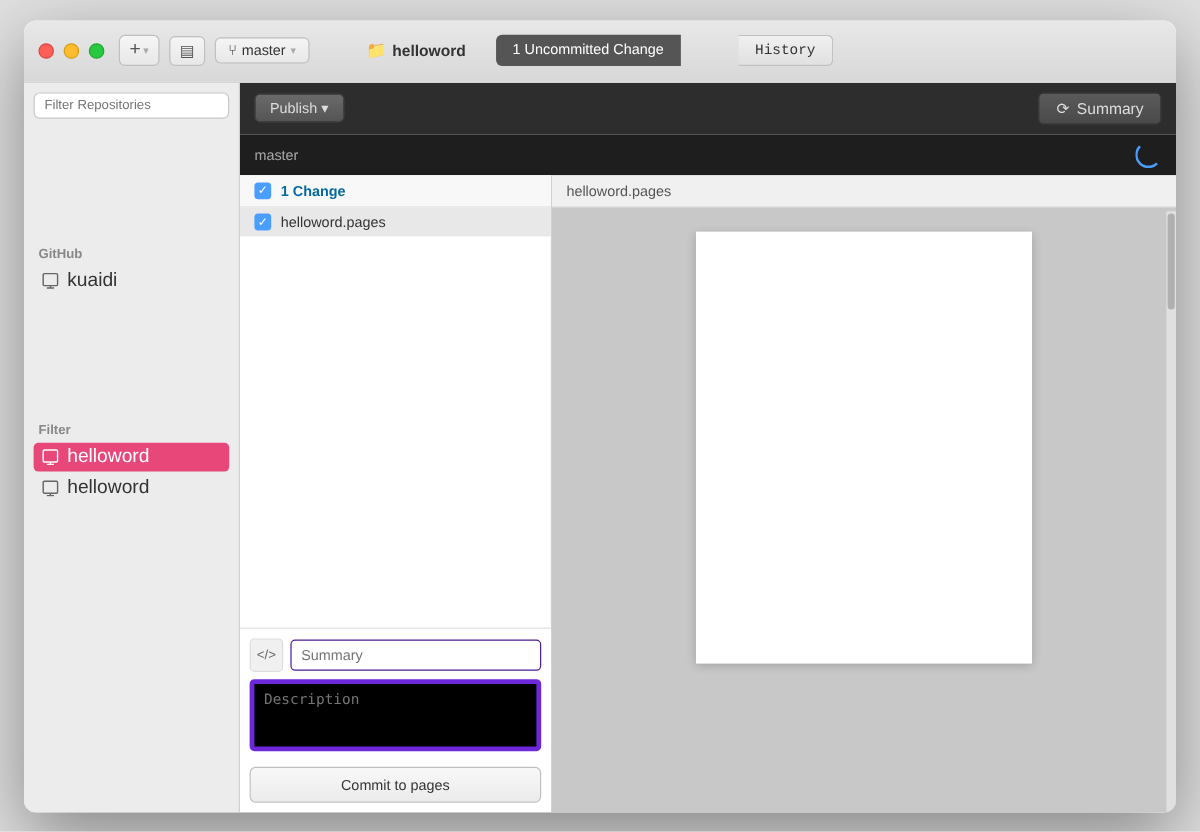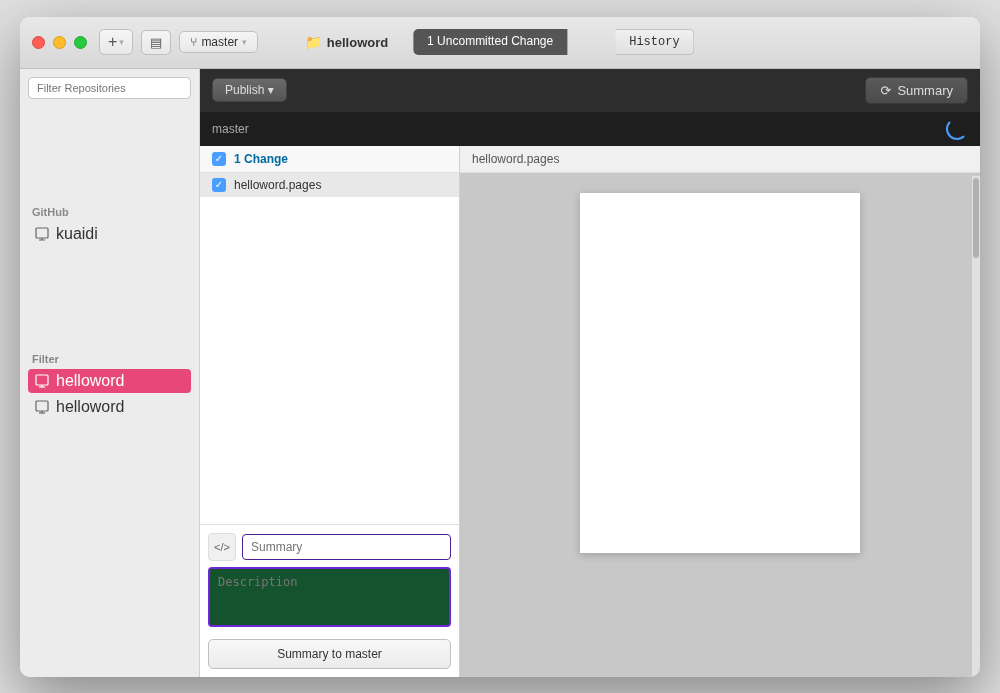--- a/index.html
+++ b/index.html
@@ -358,25 +358,25 @@
       border: 1px solid #4c1d95;
       border-radius: 4px;
       font-size: 12px;
       color: #999;
       background: #fff;
     }
 
     .description-input {
       width: 100%;
       padding: 6px 8px;
-      border: 2px solid #6d28d9;
+      border: 4px solid #6d28d9;
       border-radius: 4px;
       font-size: 12px;
       color: #999;
-      background: #14532d;
+      background: #000000;
       height: 60px;
       resize: none;
       margin-bottom: 8px;
     }
 
     .btn-commit {
       width: 100%;
       padding: 7px;
       background: linear-gradient(to bottom, #f8f8f8, #ebebeb);
       border: 1px solid #c0c0c0;
@@ -556,21 +556,21 @@
           </div>
 
           <div class="changes-empty"></div>
 
           <div class="commit-area">
             <div class="summary-row">
               <div class="code-icon">&lt;/&gt;</div>
               <input class="summary-input" type="text" placeholder="Summary" style="">
             </div>
             <textarea class="description-input" placeholder="Description" style=""></textarea>
-            <button class="btn-commit">Summary to master</button>
+            <button class="btn-commit">Commit to pages</button>
           </div>
         </div>
 
         <div class="preview-area">
           <div class="preview-filename">helloword.pages</div>
           <div class="preview-content">
             <div class="preview-doc"></div>
           </div>
           <div class="scrollbar">
             <div class="scrollbar-thumb"></div>

